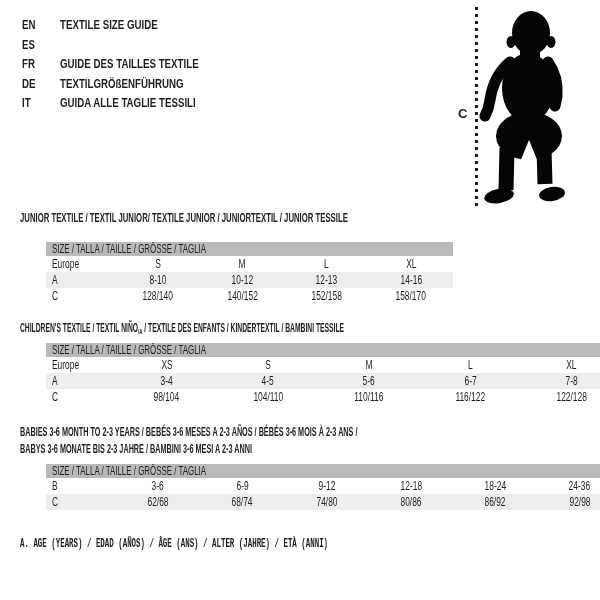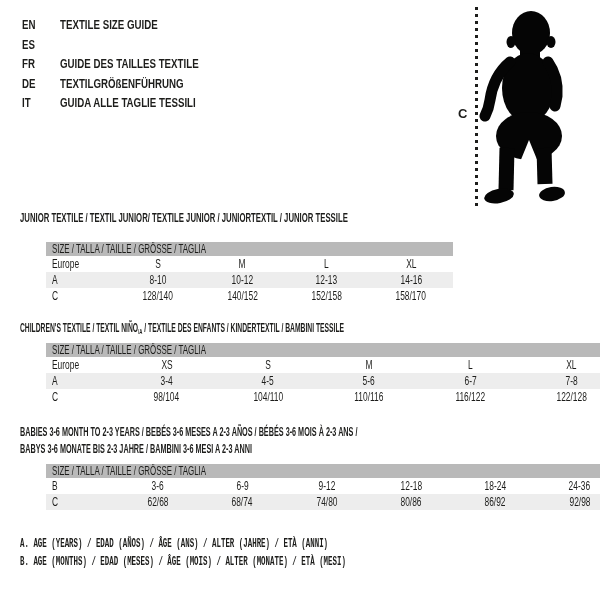--- a/index.html
+++ b/index.html
@@ -172,16 +172,15 @@
       <div class="cell"><span class="cx ctr s70">68/74</span></div>
       <div class="cell"><span class="cx ctr s70">74/80</span></div>
       <div class="cell"><span class="cx ctr s70">80/86</span></div>
       <div class="cell"><span class="cx ctr s70">86/92</span></div>
       <div class="cell"><span class="cx ctr s70">92/98</span></div>
     </div>
   </div>
 
   <div class="notes">
     <div><span class="cx s62">A. AGE (YEARS) / EDAD (AÑOS) / ÂGE (ANS) / ALTER (JAHRE) / ETÀ (ANNI)</span></div>
-    <div><span class="cx s62">B. AGE (MONTHS) / EDAD (MESES) / ÂGE (MOIS) / ALTER (MONATE) / ETÀ (MESI)</span></div>
   </div>
 
 </div>
 
 </body></html>

